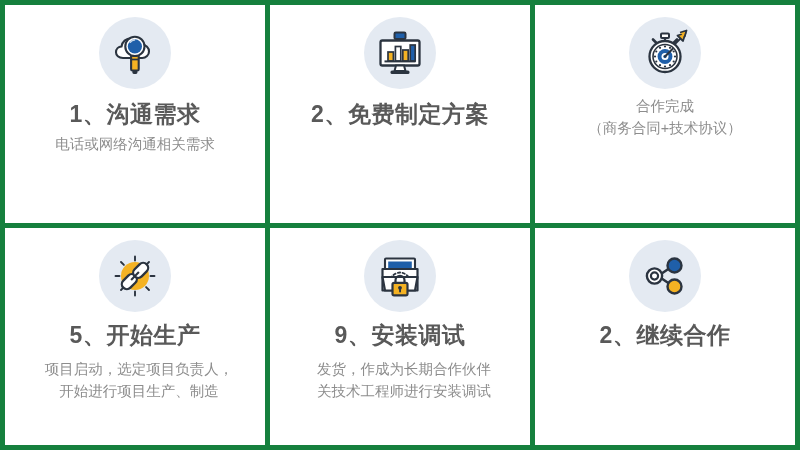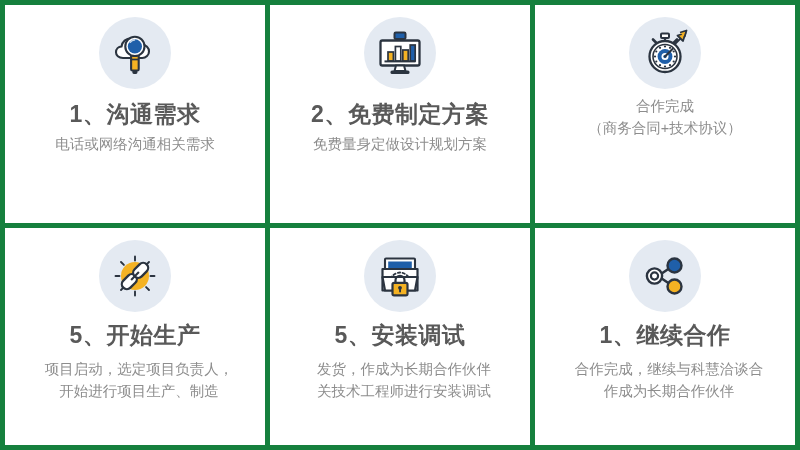--- a/index.html
+++ b/index.html
@@ -109,21 +109,20 @@
         <rect x="21.4" y="19.5" width="5.4" height="14.5" fill="#ffffff" stroke="#2b3440" stroke-width="1.7"></rect>
         <rect x="28.8" y="23" width="5.4" height="11" fill="#f4b223" stroke="#2b3440" stroke-width="1.7"></rect>
         <rect x="36.2" y="18" width="5" height="16" fill="#1f5fa9" stroke="#2b3440" stroke-width="1.7"></rect>
         <line x1="10.5" y1="34.4" x2="41.5" y2="34.4" stroke="#2b3440" stroke-width="2"></line>
 
         <path d="M22 38.5 L20.5 44 L31.5 44 L30 38.5 Z" fill="#ffffff" stroke="#2b3440" stroke-width="2"></path>
         <rect x="16.5" y="43.5" width="19" height="3.4" rx="1.5" fill="#2b3440"></rect>
       </svg>
     </div>
     <div class="step-title">2、免费制定方案</div>
-    <div class="step-desc">免费量身定做设计规划方案</div>
   </div>
 
   <div class="step-card">
     <div class="icon-circle">
       <svg width="52" height="52" viewBox="0 0 52 52">
 
         <g stroke="#2b3440" stroke-width="1.8" stroke-linejoin="round">
           <path d="M33 20 L44 9" stroke-linecap="round" fill="none"></path>
           <path d="M38.5 8.5 L46.5 6 L44 14 Z" fill="#f4b223"></path>
           <path d="M41 5.5 L47.5 3.5 L45.5 10" fill="#f4b223"></path>
@@ -200,36 +199,34 @@
 
         <path d="M8.5 27 L43.5 27 L41 40.5 L11 40.5 Z" fill="#ffffff" stroke="#2b3440" stroke-width="2.2" stroke-linejoin="round"></path>
 
         <path d="M21.5 33.5 v-3.2 a4.5 4.5 0 0 1 9 0 v3.2" fill="none" stroke="#2b3440" stroke-width="2.2" stroke-linecap="round"></path>
 
         <rect x="18.5" y="32.8" width="15" height="12.5" rx="1.6" fill="#f4b223" stroke="#2b3440" stroke-width="2.2"></rect>
         <circle cx="26" cy="37.8" r="1.9" fill="#2b3440"></circle>
         <rect x="25.1" y="38.6" width="1.9" height="3.9" rx="0.9" fill="#2b3440"></rect>
       </svg>
     </div>
-    <div class="step-title">5、安装调试</div>
+    <div class="step-title">9、安装调试</div>
     <div class="step-desc">发货，作成为长期合作伙伴
 关技术工程师进行安装调试</div>
   </div>
 
   <div class="step-card row2">
     <div class="icon-circle">
       <svg width="52" height="52" viewBox="0 0 52 52">
         <g stroke="#2b3440" stroke-width="2.6" stroke-linecap="round">
           <line x1="19" y1="26" x2="33" y2="16.5"></line>
           <line x1="19" y1="26" x2="33" y2="35.5"></line>
         </g>
         <circle cx="35.5" cy="15.5" r="7" fill="#1f5fa9" stroke="#2b3440" stroke-width="2.4"></circle>
         <circle cx="35.5" cy="36.5" r="7" fill="#f4b223" stroke="#2b3440" stroke-width="2.4"></circle>
         <circle cx="15.5" cy="26" r="7.6" fill="#ffffff" stroke="#2b3440" stroke-width="2.4"></circle>
         <circle cx="15.5" cy="26" r="3.6" fill="#ffffff" stroke="#2b3440" stroke-width="2.2"></circle>
       </svg>
     </div>
-    <div class="step-title">1、继续合作</div>
-    <div class="step-desc">合作完成，继续与科慧洽谈合
-作成为长期合作伙伴</div>
+    <div class="step-title">2、继续合作</div>
   </div>
 
 </div>
 
 </body></html>

